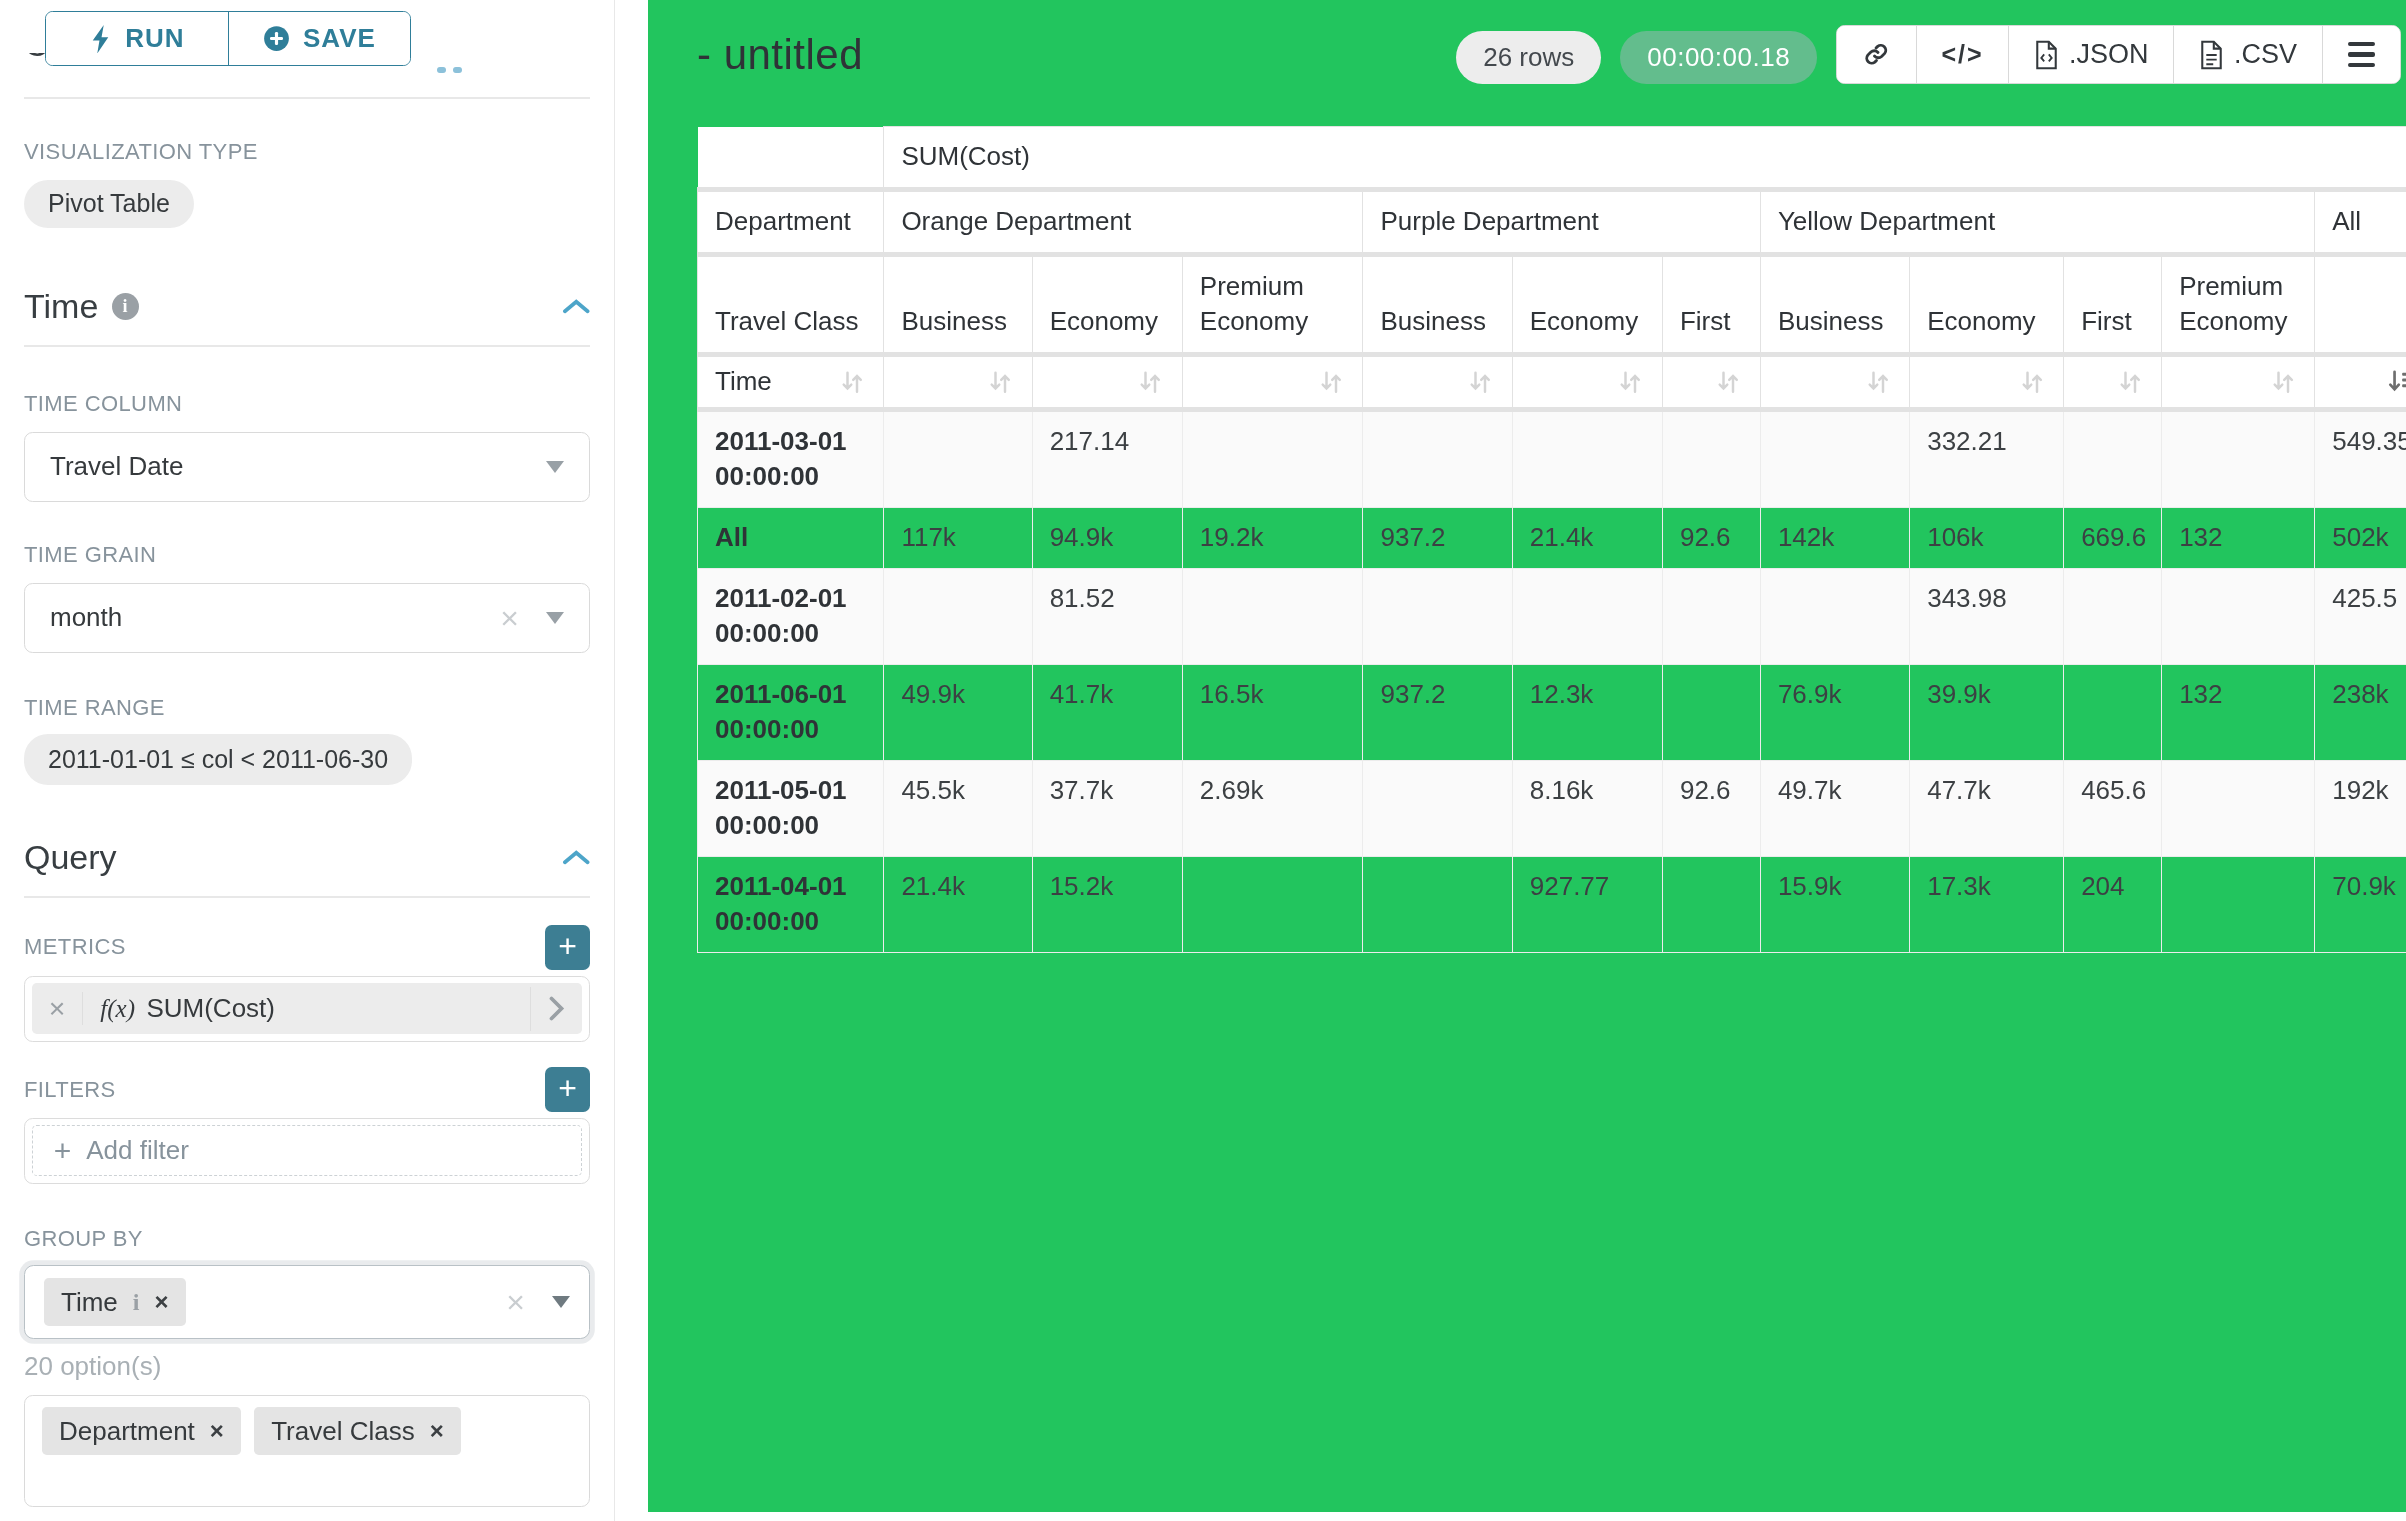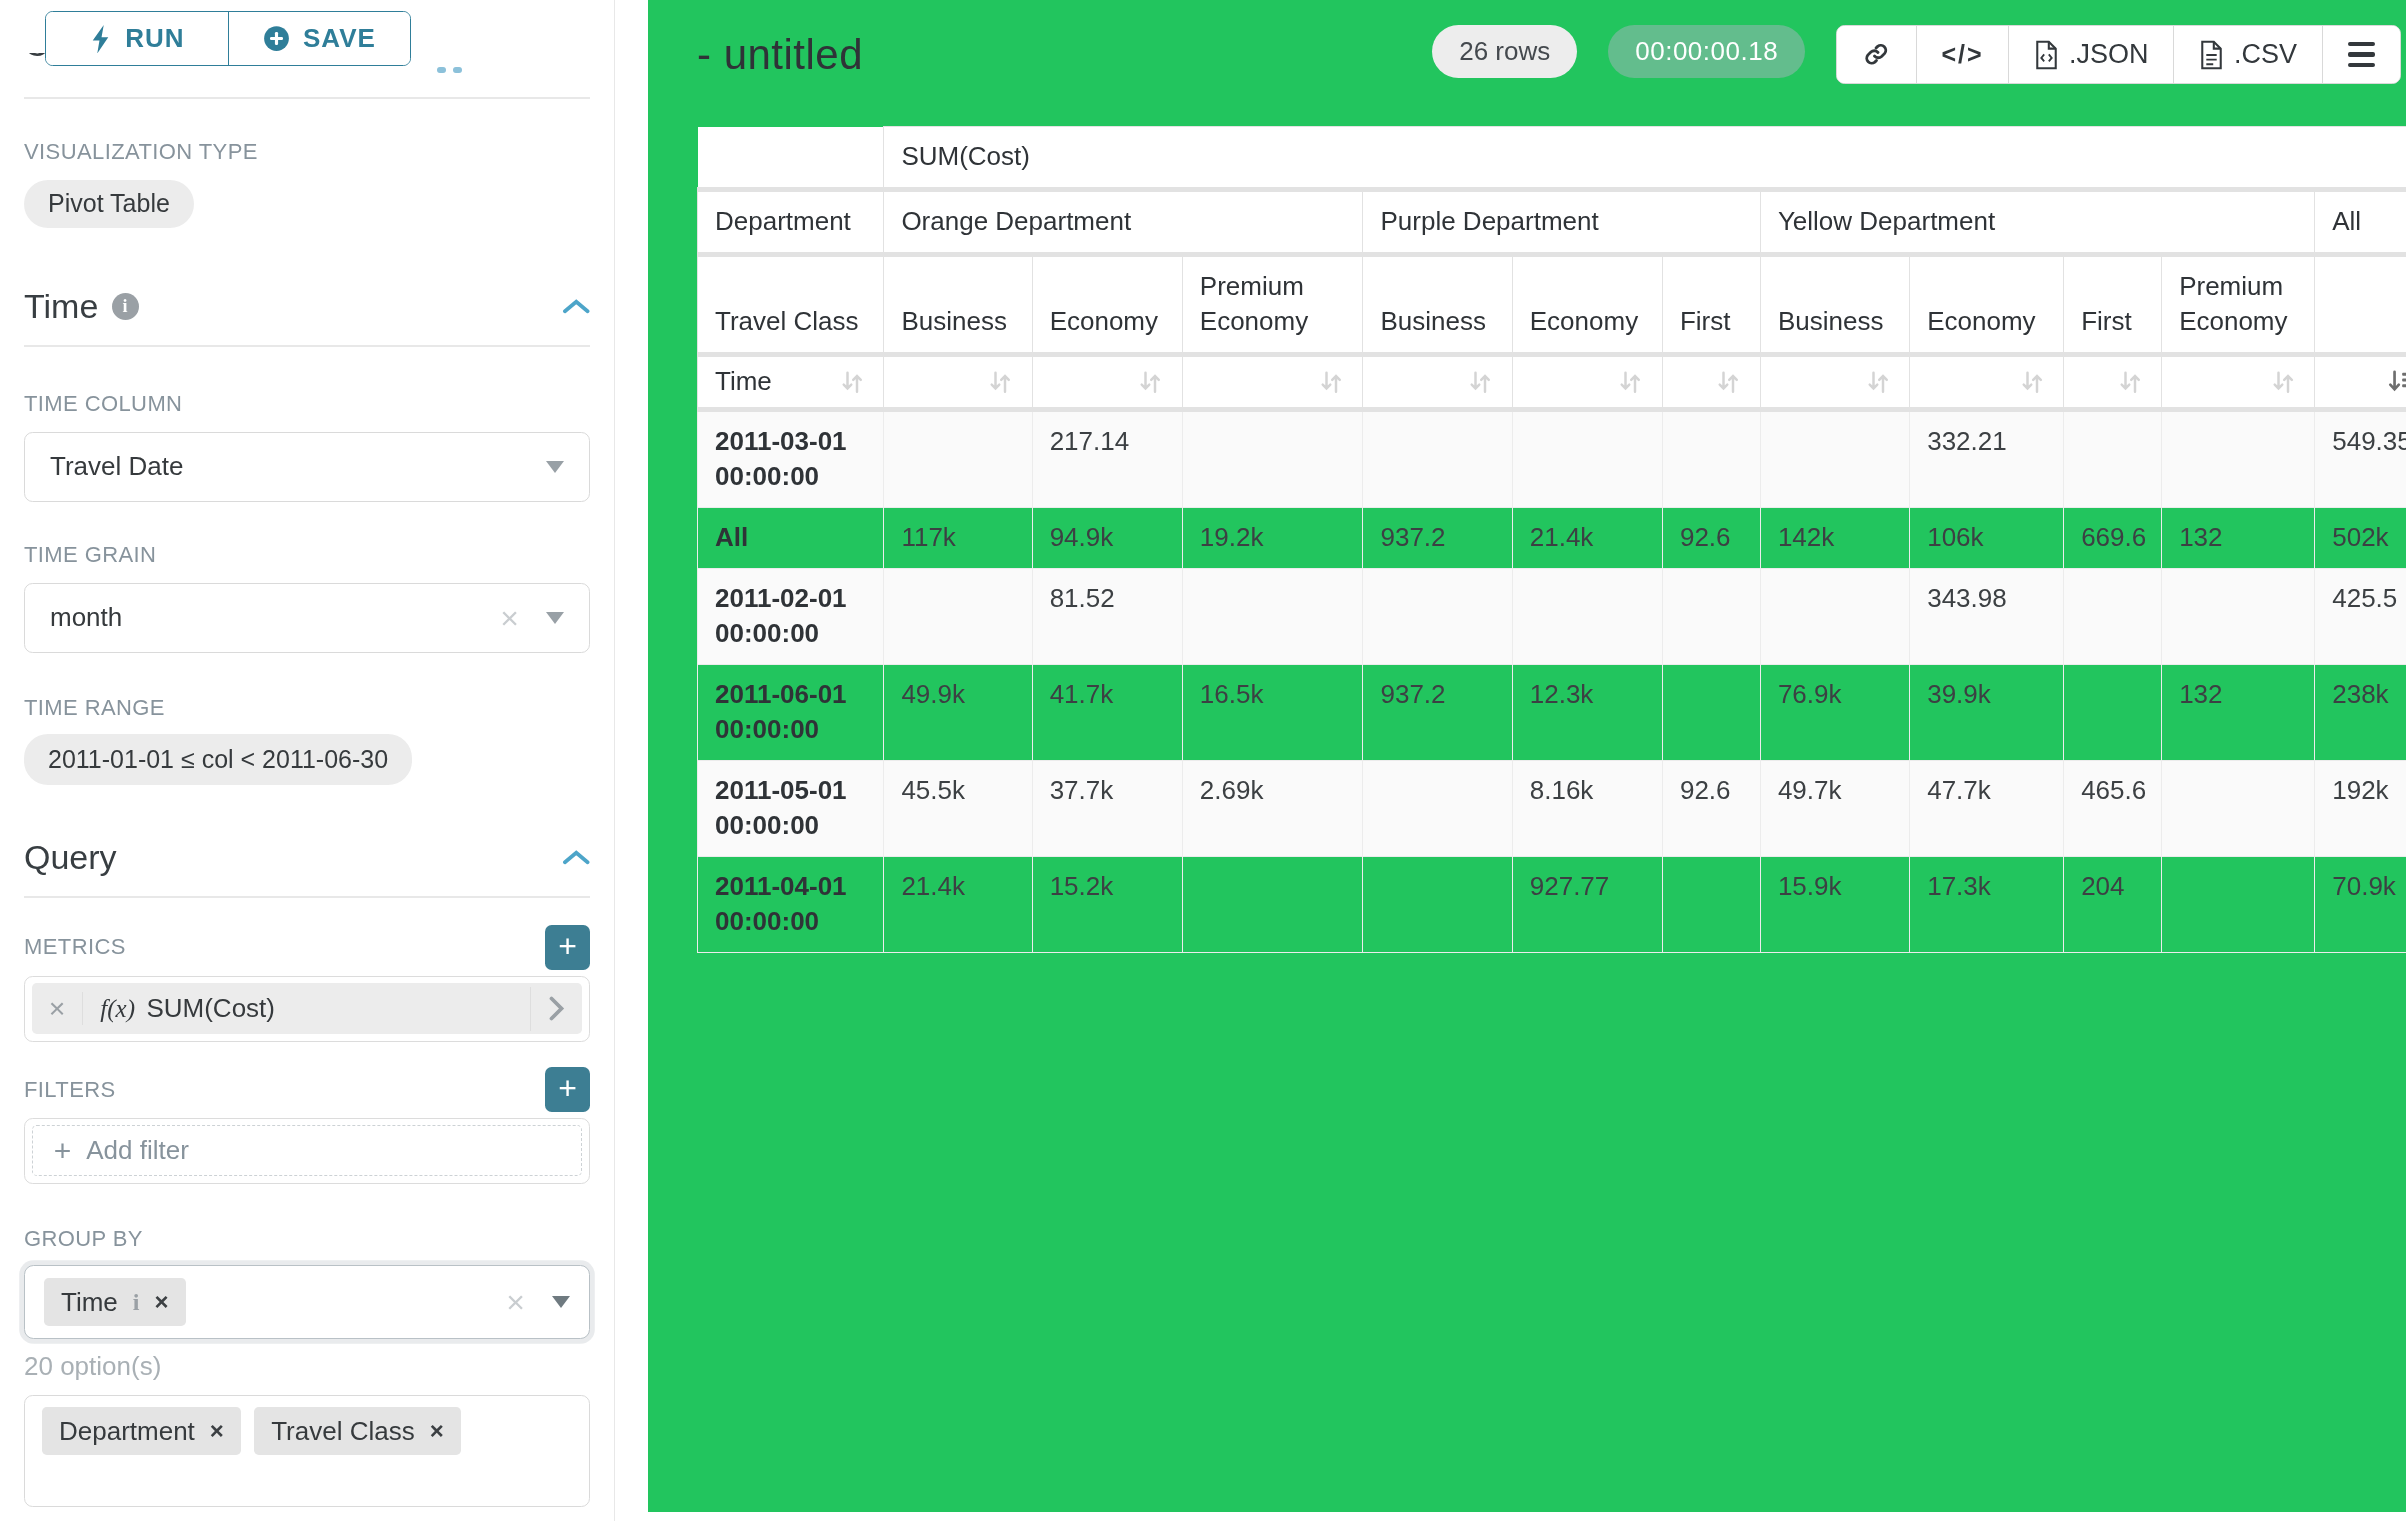--- a/index.html
+++ b/index.html
@@ -84,21 +84,21 @@
   .cols-select { position:relative; min-height:112px; border:1.9px solid #dadada;
     border-radius:8.6px; padding:11.4px 17px; background:#fff; }
   .cols-pills { display:flex; gap:13.3px; }
 
   
   .main { position:absolute; left:648px; top:0; width:1789px; height:1512px;
     background:#22c55e; padding-left:49px; }
   .main-header { display:flex; align-items:center; margin-top:25px; }
   .page-title { font-size:42px; font-weight:500; color:#2f3337; letter-spacing:0.5px; }
   .header-right { margin-left:auto; margin-right:36px; display:flex;
-    align-items:flex-start; gap:31px; }
+    align-items:flex-end; gap:19px; }
   .rows-pill { display:flex; align-items:center; background:#ededed;
     border-radius:27.6px; height:53px; padding:0 27px; font-size:26px; color:#44494e; }
   .timer-pill { display:flex; align-items:center; background:#63bd8d;
     border-radius:27.6px; height:53px; padding:0 27px; font-size:26px; color:#fff;
     letter-spacing:0.5px; }
   .btn-group { display:flex; align-items:stretch; border:1.9px solid #d9d9d9;
     border-radius:8.6px; overflow:hidden; height:59px; background:#fff; }
   .btn-group button { display:flex; align-items:center; gap:9.5px; padding:0 25px;
     background:#fff; border:none; border-left:1.9px solid #d9d9d9; color:#33383c;
     font-family:inherit; font-size:27px; cursor:pointer; }

